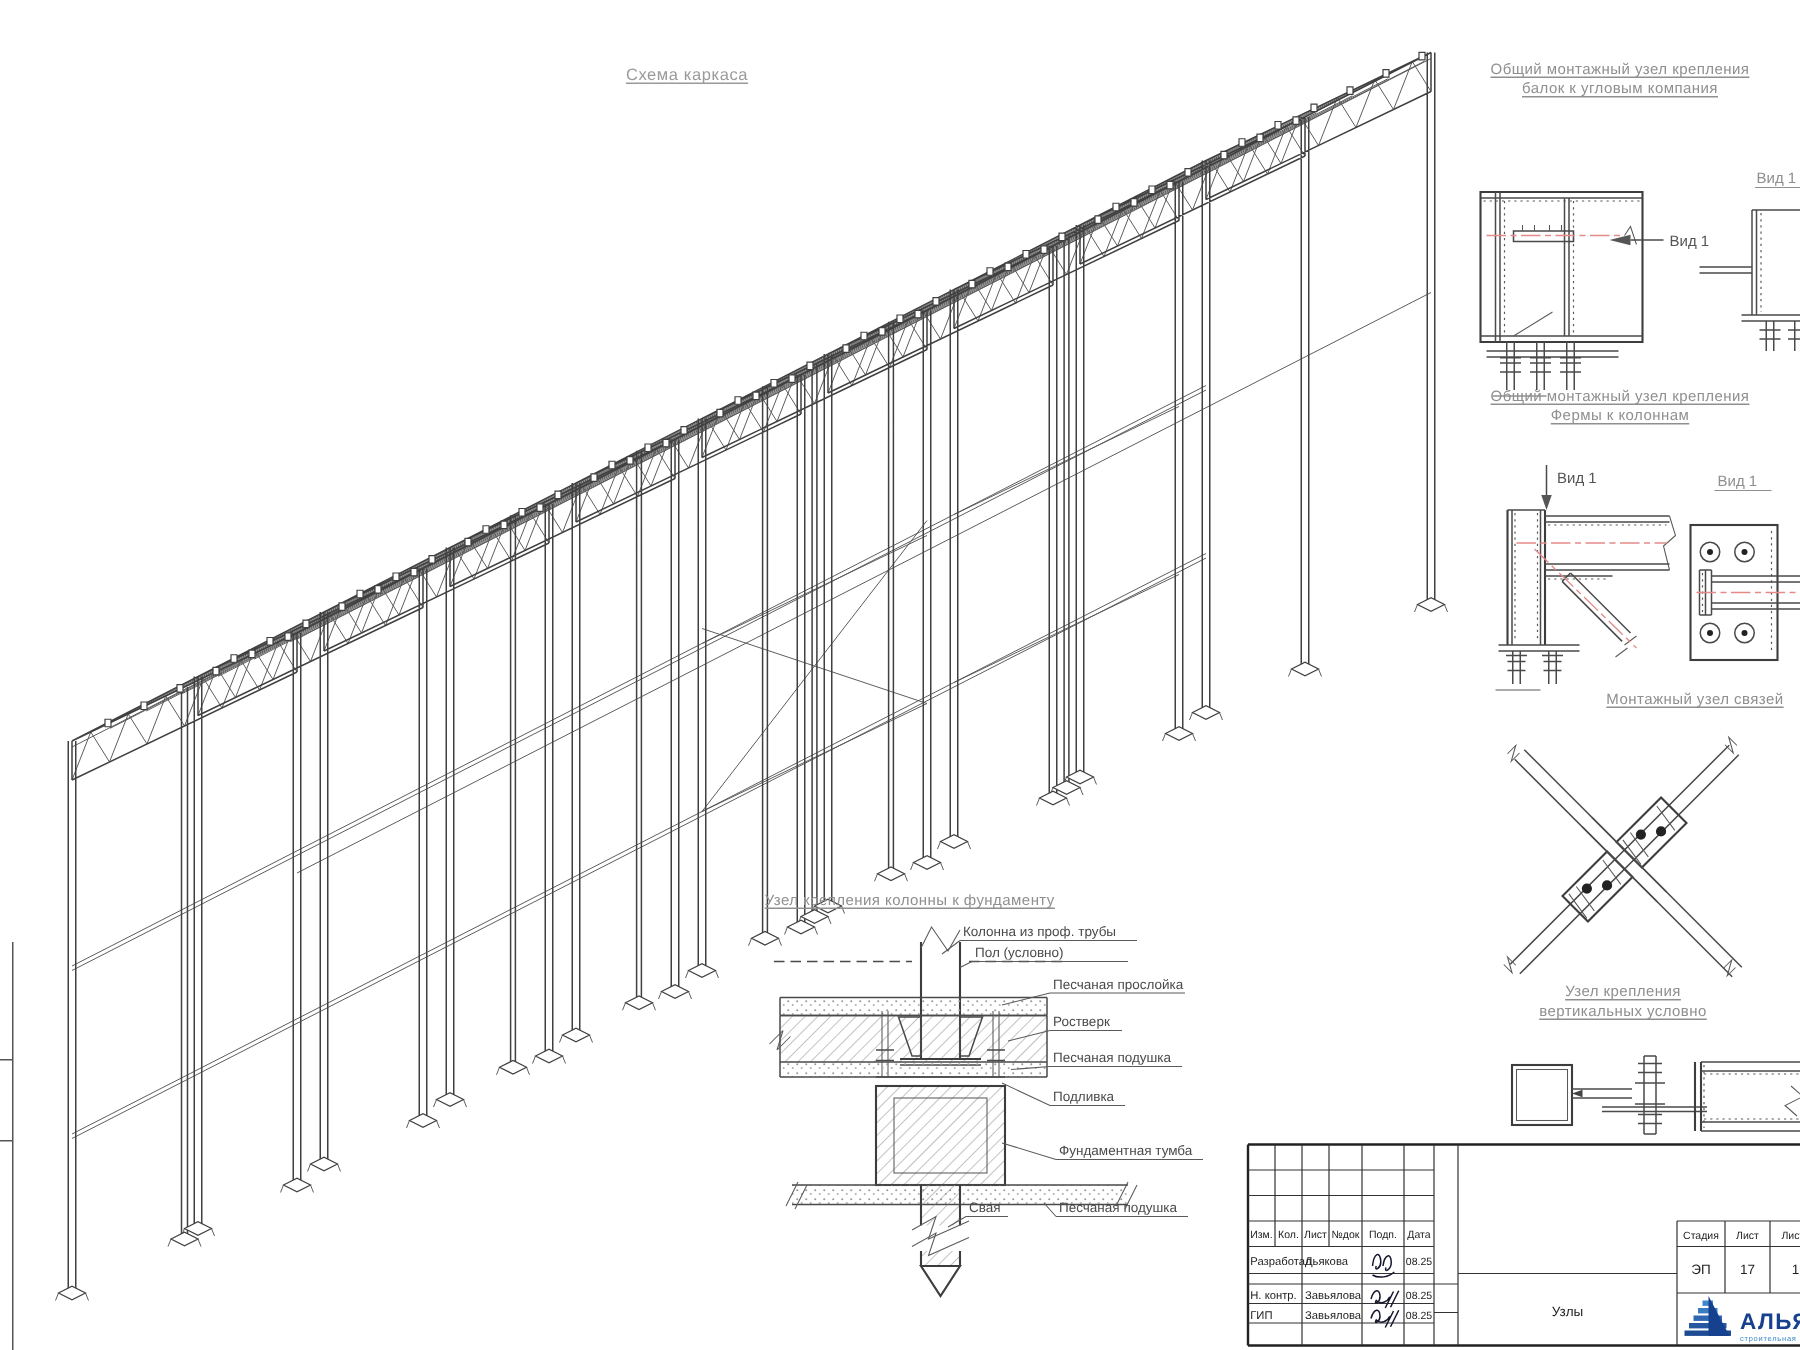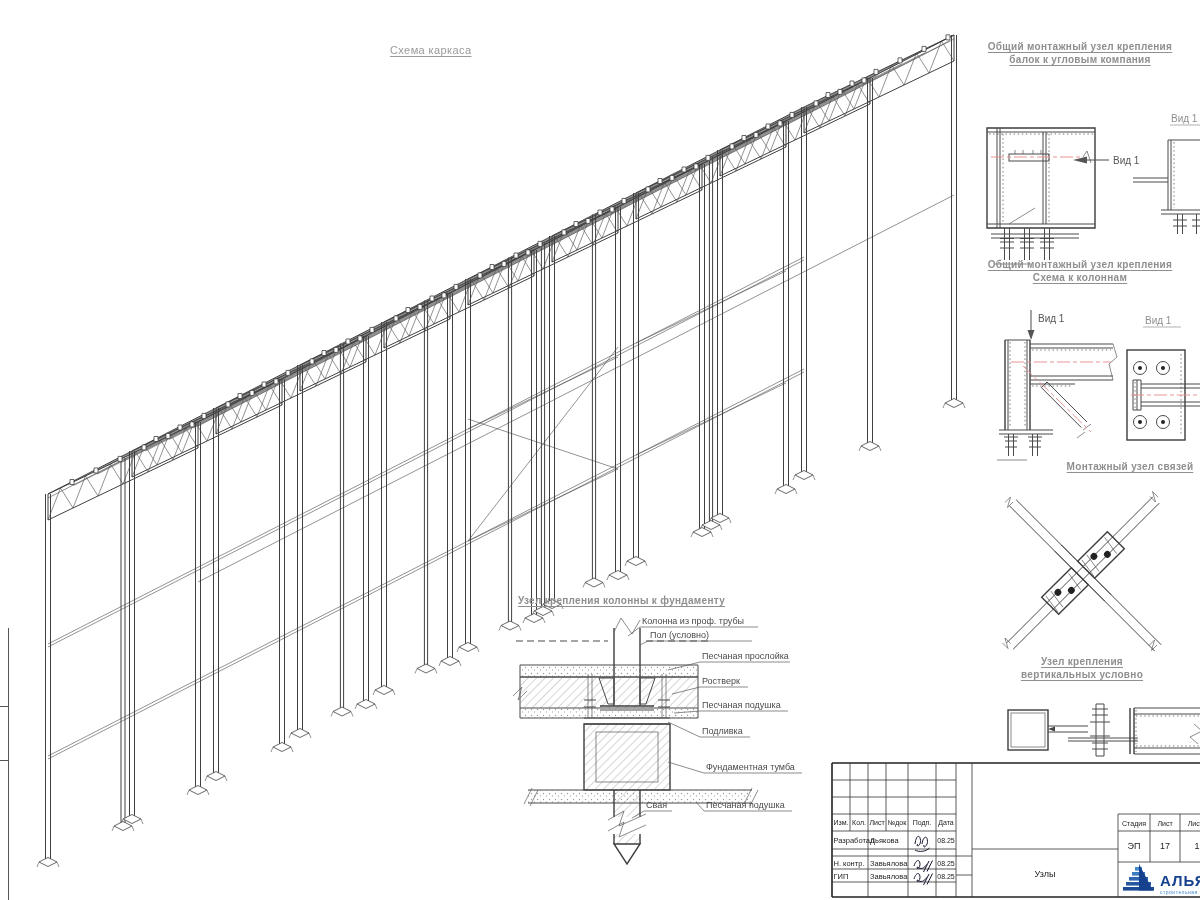--- a/index.html
+++ b/index.html
@@ -1,21 +1,21 @@
 <!DOCTYPE html>
 <html><head>
 <meta charset="utf-8">
 <style>
   html,body{margin:0;padding:0;background:#ffffff;}
   #sheet{position:relative;width:1200px;height:900px;background:#fff;overflow:hidden;
          font-family:"Liberation Sans", sans-serif;}
   .abs{position:absolute;}
   .dheading{color:#8f8f8f;font-size:10px;letter-spacing:.3px;text-align:center;line-height:13px;}
-  .dheading .ul{text-decoration:underline;text-underline-offset:2px;font-weight:bold;}
-  .maintitle{color:#9a9a9a;font-size:11px;letter-spacing:.4px;text-align:left;
+  .dheading .ul{text-decoration:underline;text-underline-offset:2px;}
+  .maintitle{color:#9a9a9a;font-size:11px;letter-spacing:.4px;text-align:center;
              text-decoration:underline;text-underline-offset:2px;}
   svg{overflow:visible;}
   svg text{font-family:"Liberation Sans", sans-serif;}
   .ln{stroke:#4a4a4a;stroke-width:1;fill:none;}
   .md{stroke:#3d3d3d;stroke-width:1.4;fill:none;}
   .thin{stroke:#5a5a5a;stroke-width:.7;fill:none;}
   .weld{stroke:#5a5a5a;stroke-width:.8;fill:none;stroke-dasharray:1.5 2.6;}
   .red{stroke:#e58989;stroke-width:.9;fill:none;stroke-dasharray:13 3 4 3;}
   .txt{font-size:10px;fill:#555;}
   .gtxt{font-size:10px;fill:#8f8f8f;}
@@ -79,21 +79,21 @@
     <path class="ln" d="M193 34V104M196 34V104M228 34V104M231 34V104M193 34H231"></path>
     <path class="weld" d="M199 36V102M226 36V102"></path>
     <path class="ln" d="M158 72H193M158 76H193"></path>
     <path class="ln" d="M186 104H248M186 108H248"></path>
     <path class="ln" d="M202.5 108V128M207.5 108V128M221.5 108V128M226.5 108V128"></path>
     <path class="ln" d="M198 114H212M198 120H212M217 114H231M217 120H231"></path>
   </svg>
 
   <div class="abs dheading" style="left:975px;top:258px;width:210px;">
     <div class="ul">Общий монтажный узел крепления</div>
-    <div class="ul">Схема к колоннам</div>
+    <div class="ul">Фермы к колоннам</div>
   </div>
 
   <svg class="abs" style="left:975px;top:298px;" width="265" height="162" viewBox="0 0 265 162">
     <path class="ln" d="M56 12V36"></path>
     <polygon fill="#555" points="56,42 52.5,32 59.5,32"></polygon>
     <text class="txt" x="63" y="24">Вид 1</text>
 
     <path class="md" d="M30 42V132M55 42V132"></path>
     <path class="ln" d="M33 42V132M52 42V132M30 42H55"></path>
     <path class="weld" d="M35 44V130M50 44V130"></path>
@@ -176,21 +176,21 @@
       <path class="ln" d="M96 8V60M104 8V60M96 8H104M96 60H104"></path>
       <path class="ln" d="M92 13H108M92 19H108M90 26H110M90 40H110M92 47H108M92 53H108"></path>
     </g>
     <path class="md" d="M130 12V58M134 12V58"></path>
     <path class="weld" d="M136 14V56"></path>
     <path class="ln" d="M134 12H205M134 58H205M134 18H205M134 52H205"></path>
     <path class="weld" d="M136 20H203M136 50H203"></path>
     <path class="thin" d="M194 28l8 7-12 6 8 7"></path>
   </svg>
 
-  <div class="abs dheading" style="left:514px;top:594px;width:215px;">
+  <div class="abs dheading" style="left:499px;top:594px;width:215px;">
     <div class="ul">Узел крепления колонны к фундаменту</div>
   </div>
 
   <svg class="abs" style="left:500px;top:612px;" width="310" height="258" viewBox="0 0 310 258">
     <defs>
       <pattern id="hatch45" width="6" height="6" patternUnits="userSpaceOnUse" patternTransform="rotate(45)">
         <line x1="0" y1="0" x2="0" y2="6" stroke="#8a8a8a" stroke-width="0.7"></line>
       </pattern>
       <pattern id="dots" width="6" height="6" patternUnits="userSpaceOnUse">
         <circle cx="1.5" cy="1.5" r="0.7" fill="#9a9a9a"></circle>

